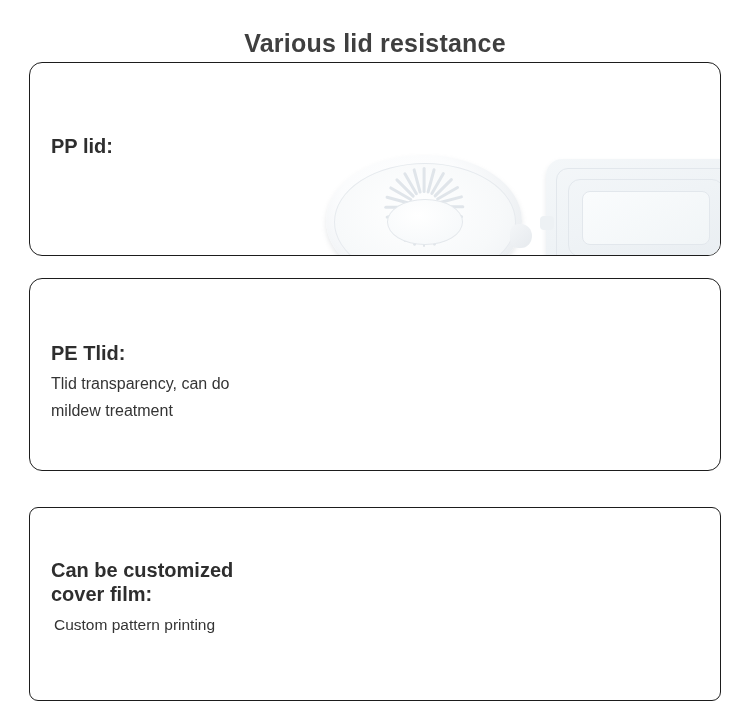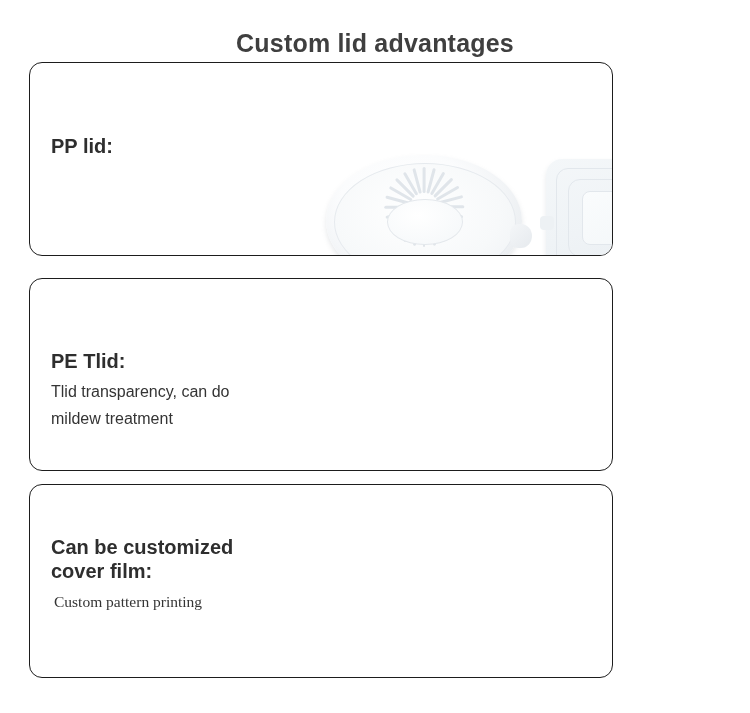--- a/index.html
+++ b/index.html
@@ -24,30 +24,30 @@
     text-align: center;
     font-size: 25px;
     font-weight: bold;
     color: #3f3f3f;
     letter-spacing: 0.2px;
   }
 
   .card {
     position: absolute;
     left: 29px;
-    width: 584px;
+    width: 692px;
     border: 1.3px solid #1d1d1d;
     border-radius: 13px;
     background: #ffffff;
     box-sizing: border-box;
     overflow: hidden;
   }
   #card-pp   { top: 62px;  height: 194px; }
   #card-pe   { top: 278px; height: 193px; }
-  #card-film { top: 484px; height: 194px; }
+  #card-film { top: 507px; height: 194px; border-radius: 9px; }
 
   .card-text {
     position: absolute;
     left: 21px;
     z-index: 5;
   }
   .card-heading {
     font-size: 20px;
     font-weight: bold;
     color: #2e2e2e;
@@ -57,23 +57,23 @@
   }
   .card-desc {
     font-size: 16px;
     font-weight: normal;
     color: #343434;
     line-height: 27px;
     margin: 0;
     white-space: pre-line;
   }
   #pp-text   { top: 71px; }
-  #pe-text   { top: 70px; }
+  #pe-text   { top: 62px; }
   #film-text { top: 50px; }
-  #film-text .card-desc { font-size: 15.5px; padding-left: 3px; font-family: Liberation Serif, serif; }
+  #film-text .card-desc { font-size: 15.5px; padding-left: 3px; }
 
   .art { position: absolute; }
 
   
   .pp-round {
     left: 296px; top: 92px; width: 196px; height: 132px;
   }
   .pp-round .rim {
     position: absolute; inset: 0;
     border-radius: 50%;
@@ -132,21 +132,21 @@
     background: #edf1f4;
   }
   .pp-rect .dot {
     position: absolute; left: 9%; bottom: 9%; width: 9px; height: 9px;
     border: 1.3px solid #dfe4e9; border-radius: 50%;
   }
 </style>
 </head>
 <body>
 
-<h1 class="page-title">Custom lid advantages</h1>
+<h1 class="page-title">Various lid resistance</h1>
 
 <section class="card" id="card-pp">
 
   <div class="card-text" id="pp-text">
     <p class="card-heading">PP lid:</p>
   </div>
 
   <div class="art pp-round">
     <div class="rim"></div>
     <div class="rim2"></div>

